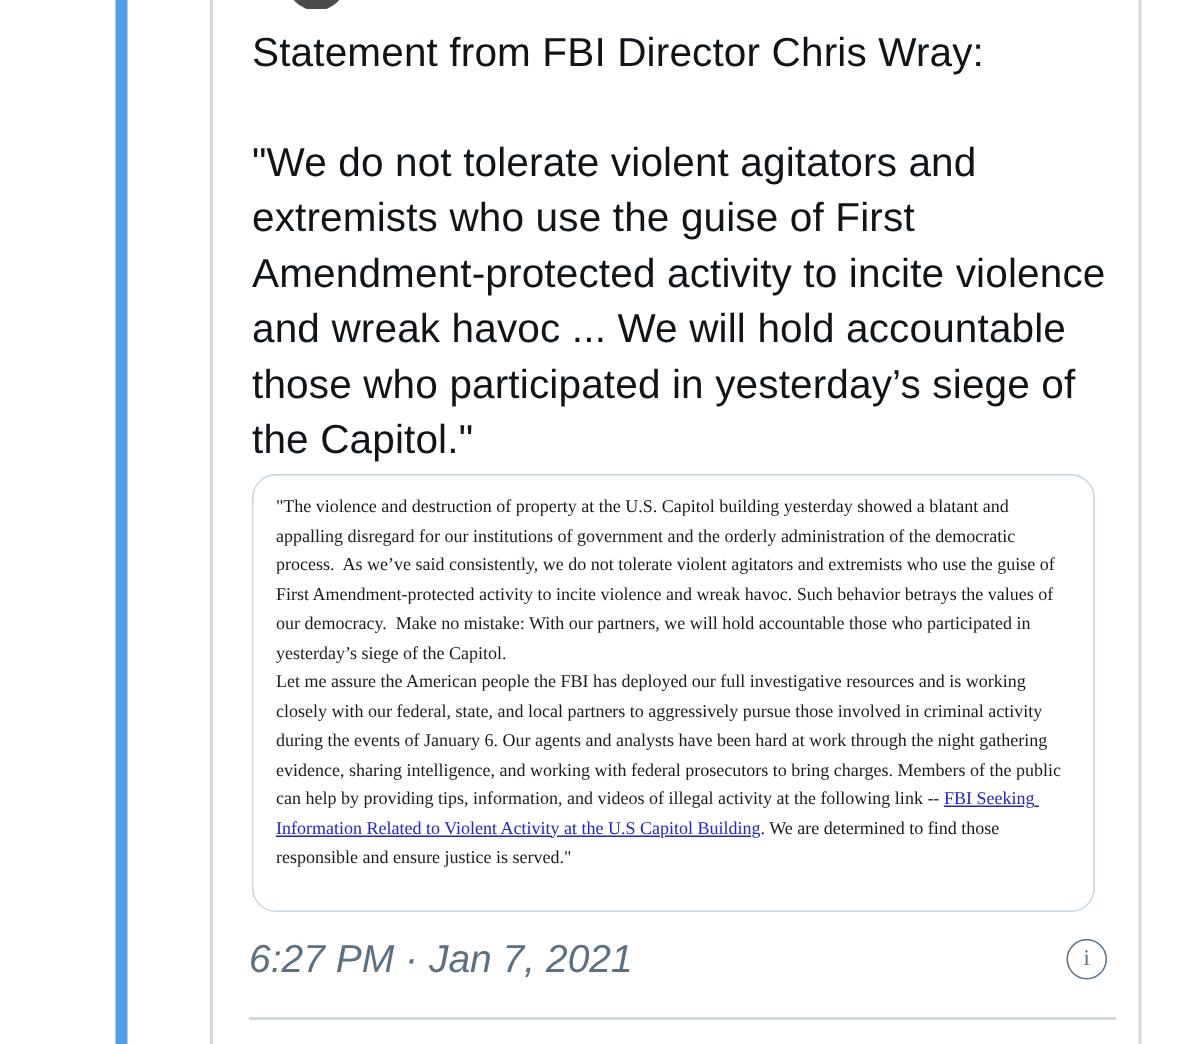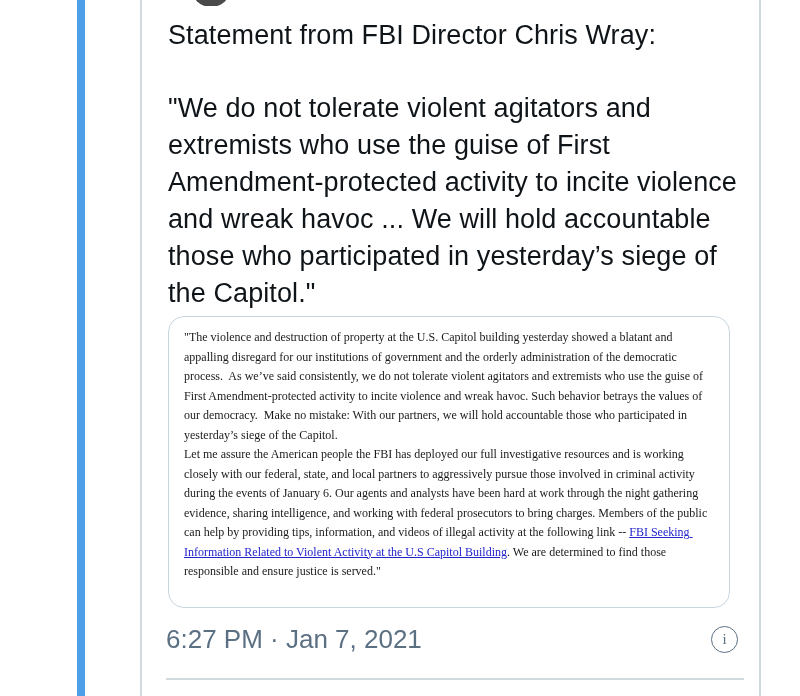--- a/index.html
+++ b/index.html
@@ -63,20 +63,21 @@
   .statement-card p { white-space: pre-wrap; }
   .statement-card p + p { }
   .card-link {
     color: var(--link-blue); text-decoration: underline;
   }
 
   .timestamp {
     position: absolute; left: 166px; top: 624px;
     font-size: 26px; line-height: 30px; color: var(--timestamp-gray);
     cursor: pointer;
+    font-style: italic;
   }
   .info-icon {
     position: absolute; left: 711px; top: 626px; width: 27px; height: 27px;
     border: 1.6px solid var(--timestamp-gray); border-radius: 50%;
     color: var(--timestamp-gray);
     display: flex; align-items: center; justify-content: center;
     font-size: 15px; font-style: normal; cursor: pointer;
     font-family: "Liberation Serif", "DejaVu Serif", serif;
   }
   .divider {

